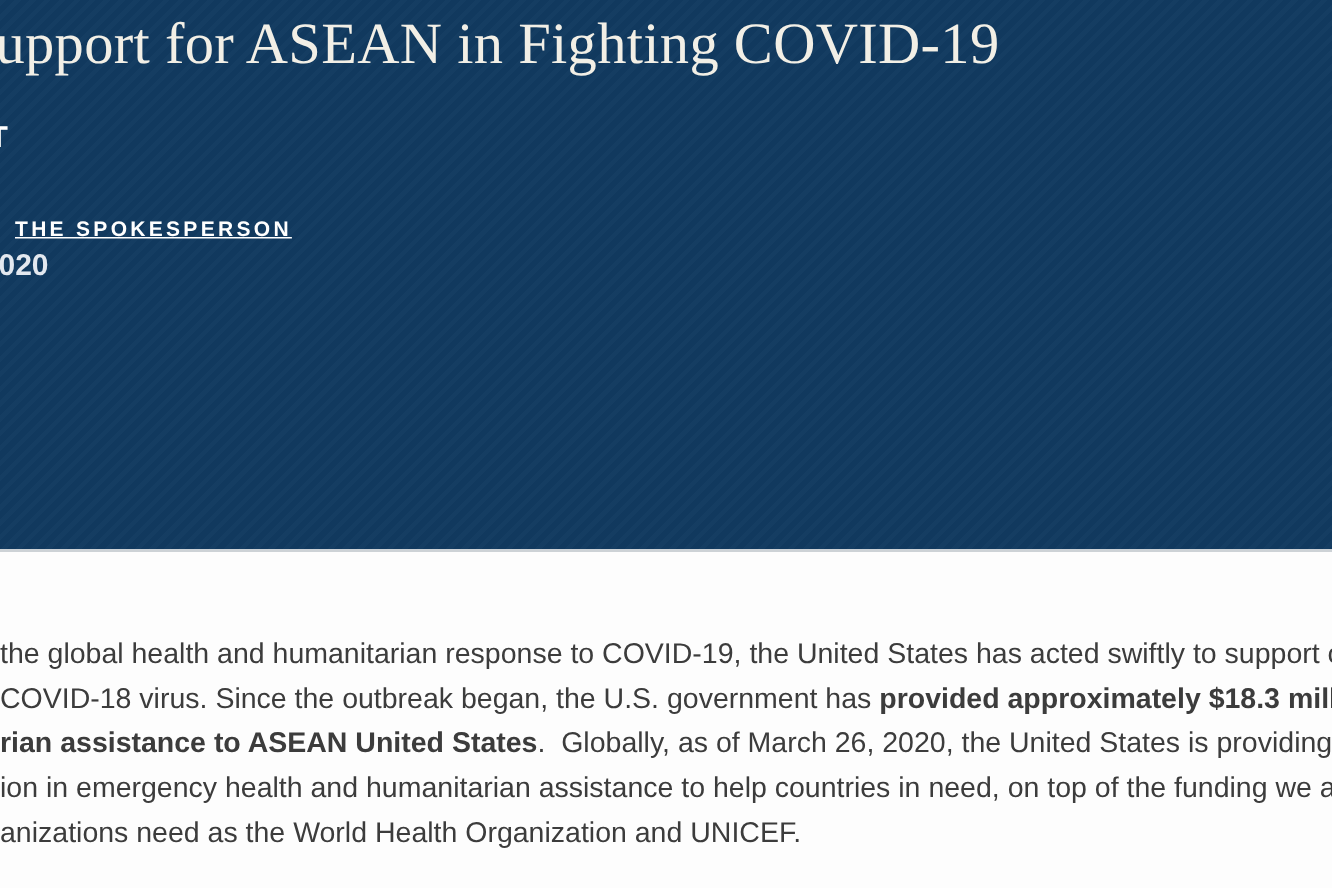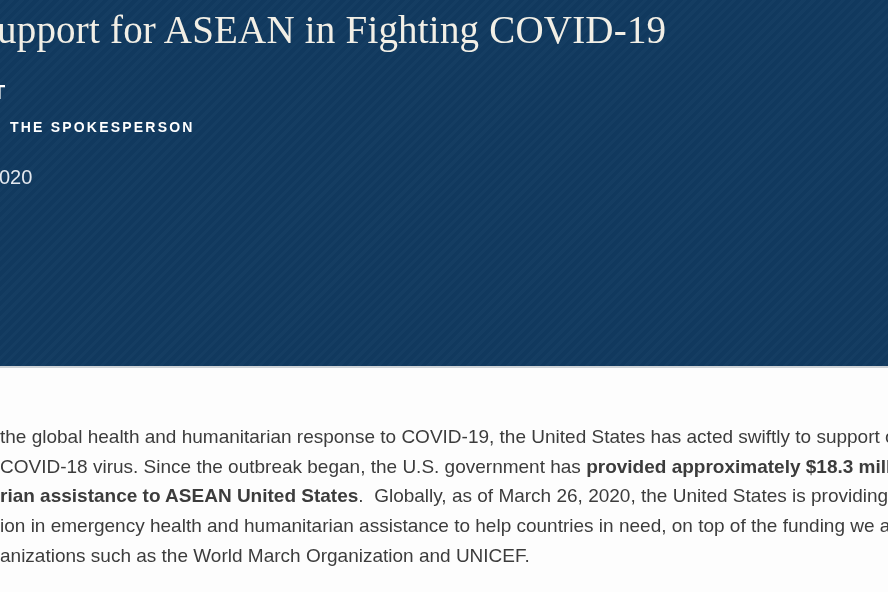--- a/index.html
+++ b/index.html
@@ -52,33 +52,34 @@
     top: 81px;
     left: -7px;
     font-weight: 700;
     font-size: 20px;
     letter-spacing: 1px;
     color: var(--hero_text);
     white-space: nowrap;
   }
   .hero-byline {
     position: absolute;
-    top: 119px;
+    top: 144px;
     left: 10px;
     font-weight: 700;
     font-size: 14px;
     letter-spacing: 2.2px;
     color: var(--hero_text);
     white-space: nowrap;
+    text-decoration: underline;
   }
   .hero-date {
     position: absolute;
     top: 166px;
     left: -1px;
-    font-weight: 400;
+    font-weight: 700;
     font-size: 20px;
     color: #e3e8ef;
     white-space: nowrap;
   }
 
   
   .article {
     width: 888px;
     padding-top: 54px;
     background: var(--page_bg);
@@ -104,16 +105,16 @@
     <div class="hero-kicker">T</div>
     <div class="hero-byline">THE SPOKESPERSON</div>
     <div class="hero-date">020</div>
   </header>
 
   <main class="article">
     <p class="line"><span>the global health and humanitarian response to COVID-19, the United States has acted swiftly to support our ASE</span><strong></strong><span></span></p>
     <p class="line"><span>COVID-18 virus. Since the outbreak began, the U.S. government has </span><strong>provided approximately $18.3 million in em</strong><span></span></p>
     <p class="line"><span></span><strong>rian assistance to ASEAN United States</strong><span>.&nbsp; Globally, as of March 26, 2020, the United States is providing an initia</span></p>
     <p class="line"><span>ion in emergency health and humanitarian assistance to help countries in need, on top of the funding we already</span><strong></strong><span></span></p>
-    <p class="line"><span>anizations such as the World March Organization and UNICEF.</span><strong></strong><span></span></p>
+    <p class="line"><span>anizations need as the World Health Organization and UNICEF.</span><strong></strong><span></span></p>
   </main>
 
 </div>
 
 </body></html>

